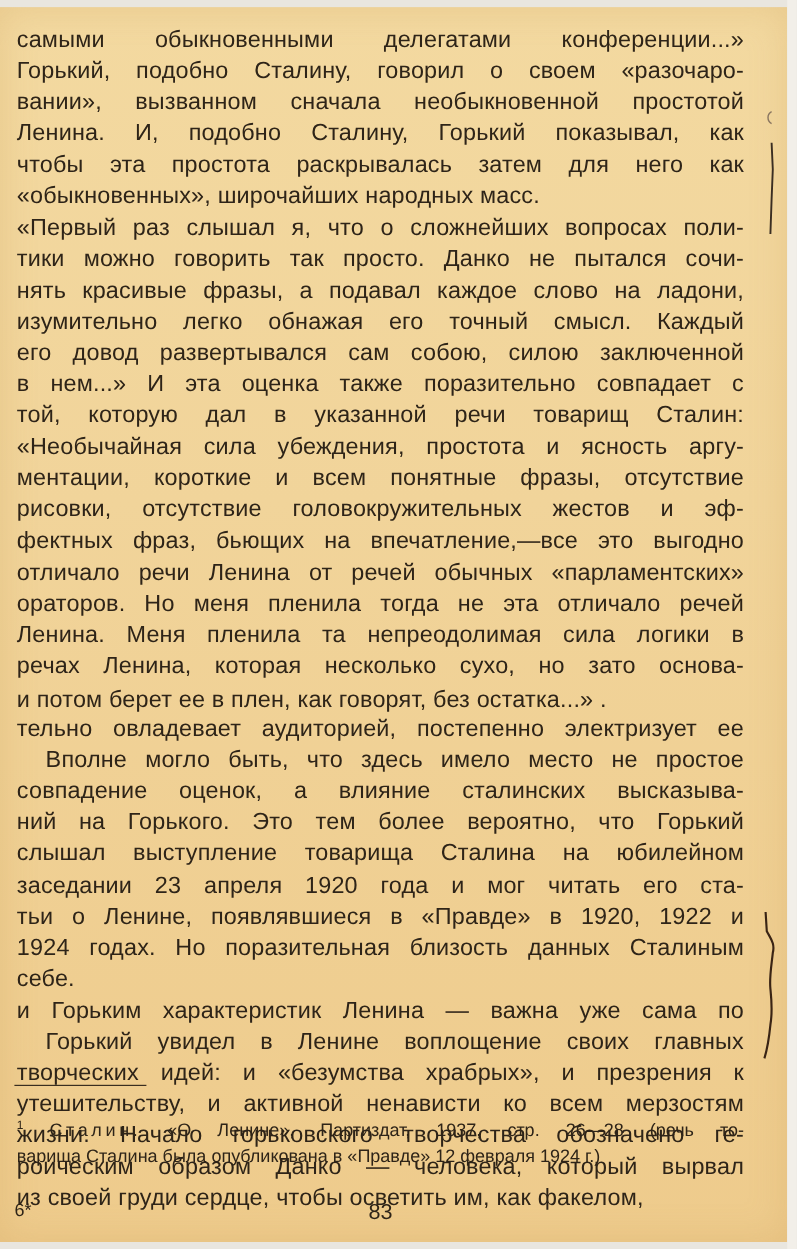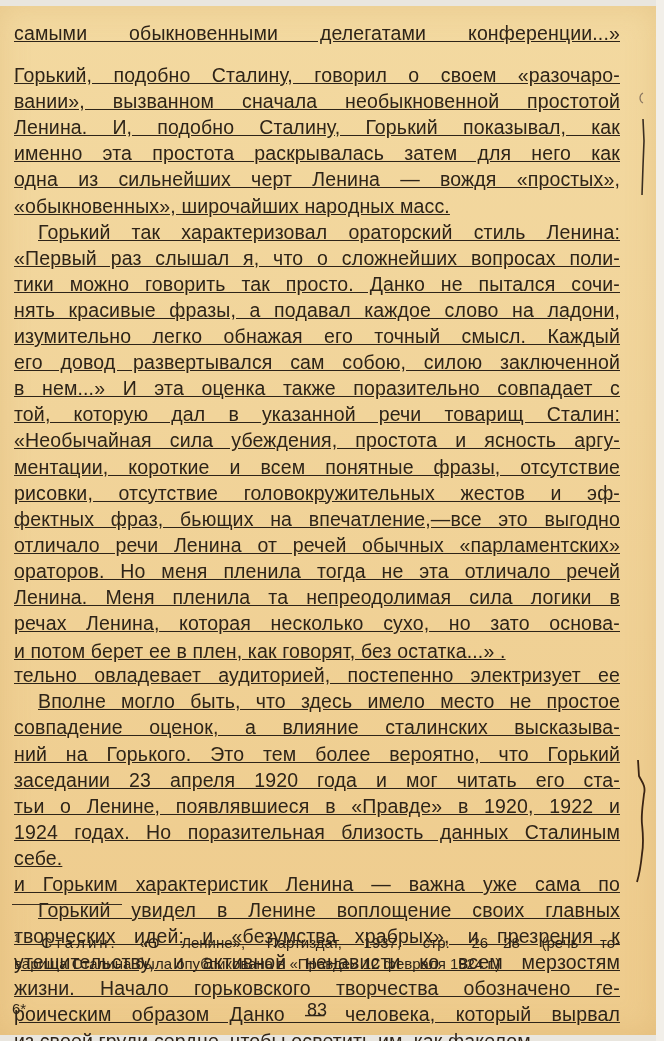--- a/index.html
+++ b/index.html
@@ -18,21 +18,21 @@
     background: #f2efe9;
   }
   .text {
     position: absolute; left: 14px; top: 14px; width: 606px;
     color: #2e2418;
     font-size: 19.5px; line-height: 26.1px;
     text-align: justify;
     letter-spacing: 0.15px;
   }
   .para { margin: 0; text-indent: 0; }
-  .line { display: block; text-align: justify; text-align-last: justify; white-space: nowrap; overflow: visible; height: 26.1px; text-decoration: underline; }
+  .line { display: block; text-align: justify; text-align-last: justify; white-space: nowrap; overflow: visible; height: 26.1px; }
   .line.last { text-align-last: left; }
   .fn-rule {
     position: absolute; left: 12px; top: 898px; width: 110px; height: 1px;
     background: #3a2e20;
   }
   .footnote {
     position: absolute; left: 14px; top: 922px; width: 606px;
     color: #2e2418; font-size: 15px; line-height: 21px;
   }
   .fn-line { display: block; text-align: justify; text-align-last: justify; white-space: nowrap; }
@@ -43,29 +43,27 @@
   .pagenum { position: absolute; left: 307px; top: 994px; font-size: 18px; color: #2e2418; }
   .margin-mark { position: absolute; }
 </style>
 </head>
 <body>
 
 <div class="page">
   <div class="text" id="body">
       <div class="para">
         <span class="line" style="display: block;">самыми обыкновенными делегатами конференции...»</span>
-        <span class="line" style="display: block; margin-top: 16px;">Горький, подобно Сталину, говорил о своем «разочаро-</span>
+        <span class="line" style="display: block;">Горький, подобно Сталину, говорил о своем «разочаро-</span>
         <span class="line" style="display: block;">вании», вызванном сначала необыкновенной простотой</span>
         <span class="line" style="display: block;">Ленина. И, подобно Сталину, Горький показывал, как</span>
-        <span class="line" style="display: block;">именно эта простота раскрывалась затем для него как</span>
-        <span class="line" style="display: block;">одна из сильнейших черт Ленина — вождя «простых»,</span>
+        <span class="line" style="display: block;">чтобы эта простота раскрывалась затем для него как</span>
         <span class="line last" style="display: block;">«обыкновенных», широчайших народных масс.</span>
       </div>
       <div class="para">
-        <span class="line" style="padding-left: 24px; display: block;">Горький так характеризовал ораторский стиль Ленина:</span>
         <span class="line" style="display: block;">«Первый раз слышал я, что о сложнейших вопросах поли-</span>
         <span class="line" style="display: block;">тики можно говорить так просто. Данко не пытался сочи-</span>
         <span class="line" style="display: block;">нять красивые фразы, а подавал каждое слово на ладони,</span>
         <span class="line" style="display: block;">изумительно легко обнажая его точный смысл. Каждый</span>
         <span class="line" style="display: block;">его довод развертывался сам собою, силою заключенной</span>
         <span class="line" style="display: block;">в нем...» И эта оценка также поразительно совпадает с</span>
         <span class="line" style="display: block;">той, которую дал в указанной речи товарищ Сталин:</span>
         <span class="line" style="display: block;">«Необычайная сила убеждения, простота и ясность аргу-</span>
         <span class="line" style="display: block;">ментации, короткие и всем понятные фразы, отсутствие</span>
         <span class="line" style="display: block;">рисовки, отсутствие головокружительных жестов и эф-</span>
@@ -74,20 +72,21 @@
         <span class="line" style="display: block;">ораторов. Но меня пленила тогда не эта отличало речей</span>
         <span class="line" style="display: block;">Ленина. Меня пленила та непреодолимая сила логики в</span>
         <span class="line" style="display: block;">речах Ленина, которая несколько сухо, но зато основа-</span>
         <span class="line last" style="display: block;">и потом берет ее в плен, как говорят, без остатка...» <span class="sup"></span>.</span>
         <span class="line" style="display: block;">тельно овладевает аудиторией, постепенно электризует ее</span>
       </div>
       <div class="para">
         <span class="line" style="padding-left: 24px; display: block;">Вполне могло быть, что здесь имело место не простое</span>
         <span class="line" style="display: block;">совпадение оценок, а влияние сталинских высказыва-</span>
         <span class="line" style="display: block;">ний на Горького. Это тем более вероятно, что Горький</span>
+        <span class="line" style="display: block;">слышал выступление товарища Сталина на юбилейном</span>
         <span class="line" style="display: block;">заседании 23 апреля 1920 года и мог читать его ста-</span>
         <span class="line" style="display: block;">тьи о Ленине, появлявшиеся в «Правде» в 1920, 1922 и</span>
         <span class="line" style="display: block;">1924 годах. Но поразительная близость данных Сталиным</span>
         <span class="line last" style="display: block;">себе.</span>
         <span class="line" style="display: block;">и Горьким характеристик Ленина — важна уже сама по</span>
       </div>
       <div class="para">
         <span class="line" style="padding-left: 24px; display: block;">Горький увидел в Ленине воплощение своих главных</span>
         <span class="line" style="display: block;">творческих идей: и «безумства храбрых», и презрения к</span>
         <span class="line" style="display: block;">утешительству, и активной ненависти ко всем мерзостям</span>

